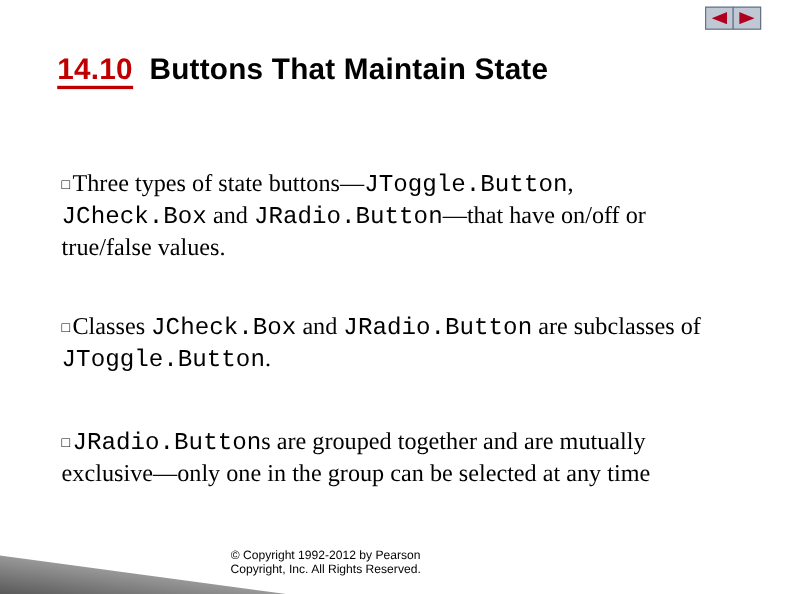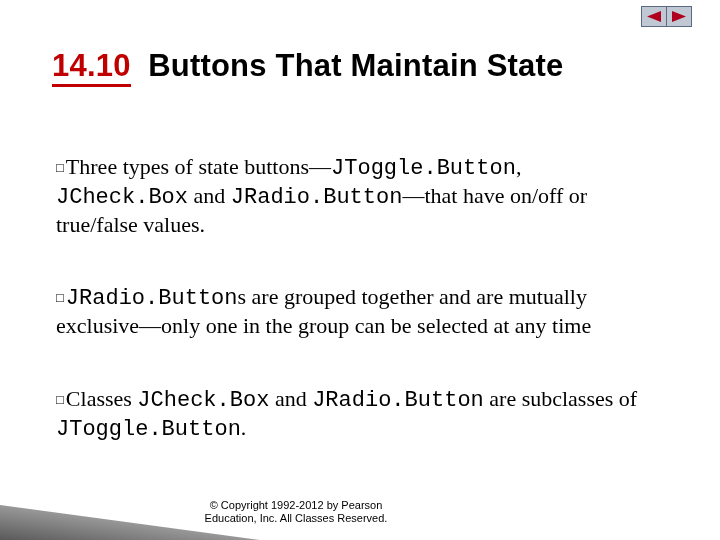--- a/index.html
+++ b/index.html
@@ -2,21 +2,21 @@
 <html><head>
 <meta charset="utf-8">
 <style>
   * { margin: 0; padding: 0; box-sizing: border-box; }
   html, body { width: 720px; height: 540px; background: #fff; font-family: "Times New Roman", Times, serif; color: #000; overflow: hidden; }
   .slide { position: relative; width: 720px; height: 540px; }
   .nav { position: absolute; top: 6px; right: 28px; display: flex; gap: 0; }
   .nav-btn { width: 26px; height: 21px; background: #c0c8d4; border: 1px solid #5a6a82; display: flex; align-items: center; justify-content: center; }
   .nav-btn + .nav-btn { margin-left: -1px; }
   .nav-btn svg { display: block; }
-  .title { position: absolute; top: 48px; left: 52px; font-family: Arial, Helvetica, sans-serif; font-weight: 700; font-size: 31px; letter-spacing: 0.2px; color: #000; }
+  .title { position: absolute; top: 48px; left: 52px; font-family: Arial, Helvetica, sans-serif; font-weight: 700; font-size: 27px; letter-spacing: 0.2px; color: #000; }
   .title-num { color: #c00000; border-bottom: 3px solid #c00000; line-height: 1.05; display: inline-block; padding-bottom: 1px; }
   .content { position: absolute; top: 108px; left: 56px; width: 598px; font-size: 22px; line-height: 1.22; }
   .bullet { margin-bottom: 2px; margin-top: 46px; }
   .marker { font-family: Arial, Helvetica, sans-serif; font-size: 13px; vertical-align: 2px; margin-right: 2px; }
   .mono { font-family: "Courier New", Courier, monospace; letter-spacing: 0; }
   .copyright { position: absolute; bottom: 14px; left: 0; width: 592px; text-align: center; font-family: "Trebuchet MS", Verdana, sans-serif; font-size: 11px; line-height: 1.25; color: #000; }
   .wedge { position: absolute; left: 0; bottom: 0; width: 260px; height: 120px; pointer-events: none; }
 </style>
 </head>
 <body>
@@ -35,33 +35,33 @@
       </svg>
     </div>
   </div>
 
   <h1 class="title">
     <span class="title-num">14.10</span>&nbsp;&nbsp;<span>Buttons That Maintain State</span>
   </h1>
 
   <div class="content" id="content">
       <p class="bullet"><span class="marker">□</span><span>Three types of state buttons—</span><span class="mono">JToggle.Button</span><span>, </span><span class="mono">JCheck.Box</span><span> and </span><span class="mono">JRadio.Button</span><span>—that have on/off or true/false values.</span></p>
+      <p class="bullet"><span class="marker">□</span><span>Classes </span><span class="mono">JCheck.Box</span><span> and </span><span class="mono">JRadio.Button</span><span> are subclasses of </span><span class="mono">JToggle.Button</span><span>.</span></p>
       <p class="bullet"><span class="marker">□</span><span class="mono">JRadio.Button</span><span>s are grouped together and are mutually exclusive—only one in the group can be selected at any time</span></p>
-      <p class="bullet"><span class="marker">□</span><span>Classes </span><span class="mono">JCheck.Box</span><span> and </span><span class="mono">JRadio.Button</span><span> are subclasses of </span><span class="mono">JToggle.Button</span><span>.</span></p>
     </div>
 
   <svg class="wedge" viewBox="0 0 260 120" preserveAspectRatio="none">
     <defs>
       <linearGradient id="g" x1="0" y1="1" x2="1" y2="0">
         <stop offset="0" stop-color="#000"></stop>
         <stop offset="0.7" stop-color="#888"></stop>
         <stop offset="1" stop-color="#fff"></stop>
       </linearGradient>
     </defs>
     <polygon points="0,120 260,120 0,85" fill="url(#g)" opacity="0.65"></polygon>
   </svg>
 
   <div class="copyright">
     <span>© Copyright 1992-2012 by Pearson</span><br>
-    <span>Education, Inc. All Classes Reserved.</span>
+    <span>Copyright, Inc. All Rights Reserved.</span>
   </div>
 
 </div>
 
 </body></html>

